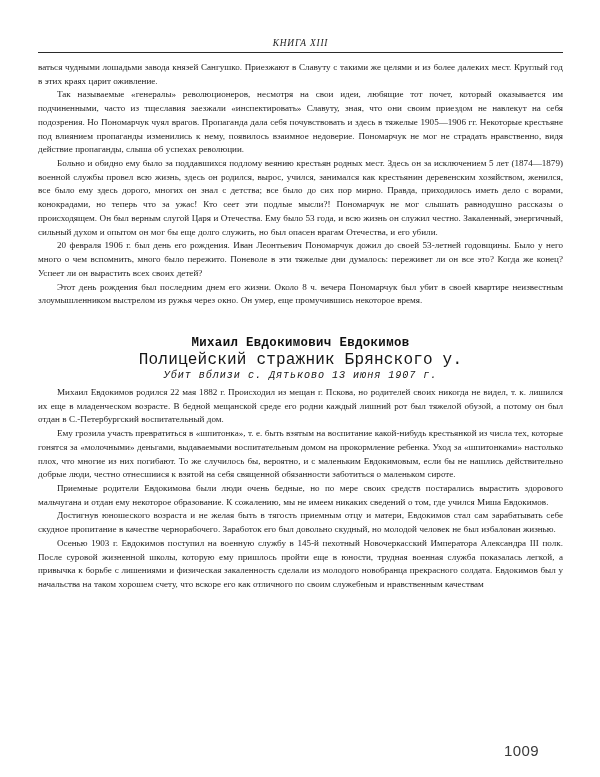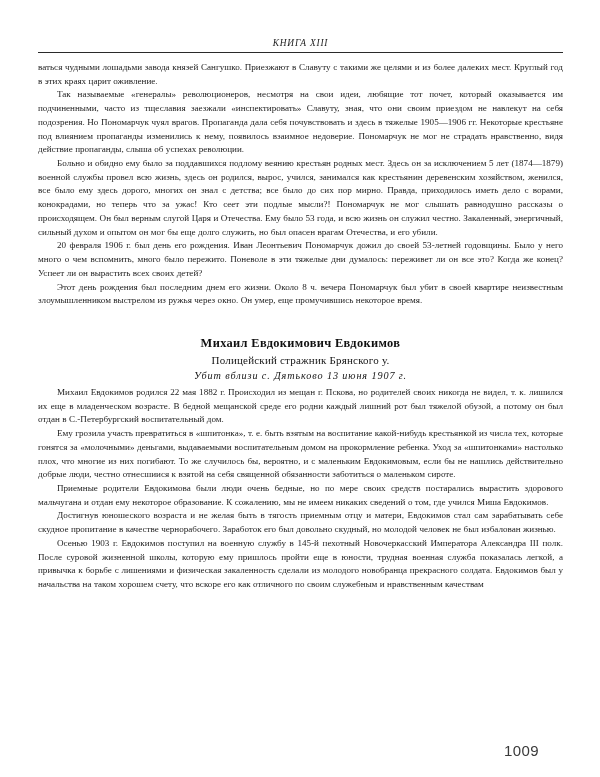--- a/index.html
+++ b/index.html
@@ -69,31 +69,32 @@
     word-spacing: 0.15px;
   }
   p.para.cont {
     text-indent: 0;
   }
 
   
   .entry-heading {
     margin-top: 27px;
     text-align: center;
+    font-family: Liberation Mono, monospace;
   }
   .entry-name {
     font-size: 12.4px;
     font-weight: bold;
     letter-spacing: 0.35px;
     line-height: 16px;
     color: #101010;
     white-space: nowrap;
   }
   .entry-rank {
-    font-size: 11px;
+    font-size: 16px;
     line-height: 15px;
     letter-spacing: 0.2px;
     margin-top: 2px;
     color: #151515;
     white-space: nowrap;
   }
   .entry-killed {
     font-size: 10.2px;
     font-style: italic;
     line-height: 15px;

